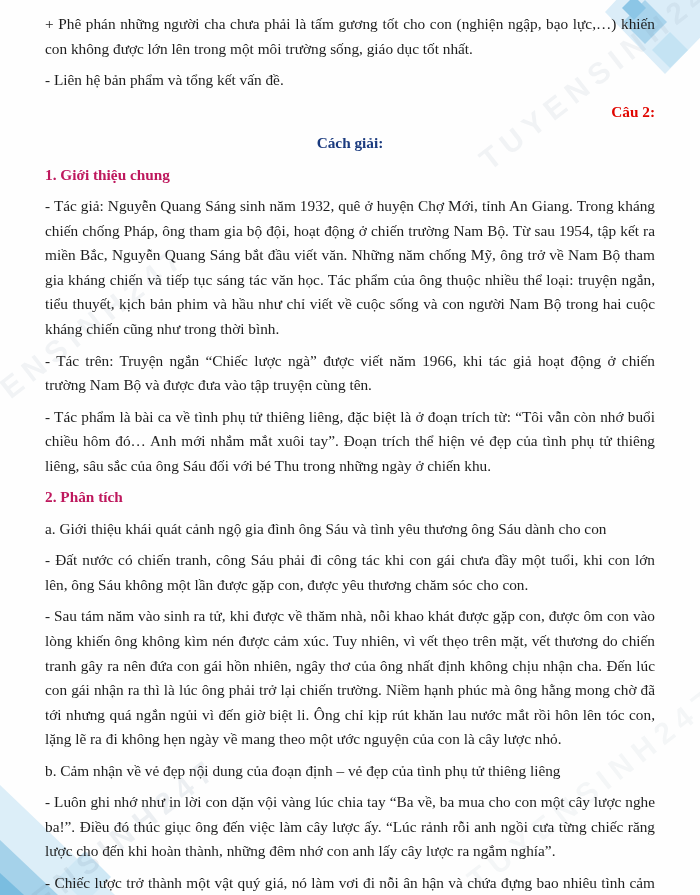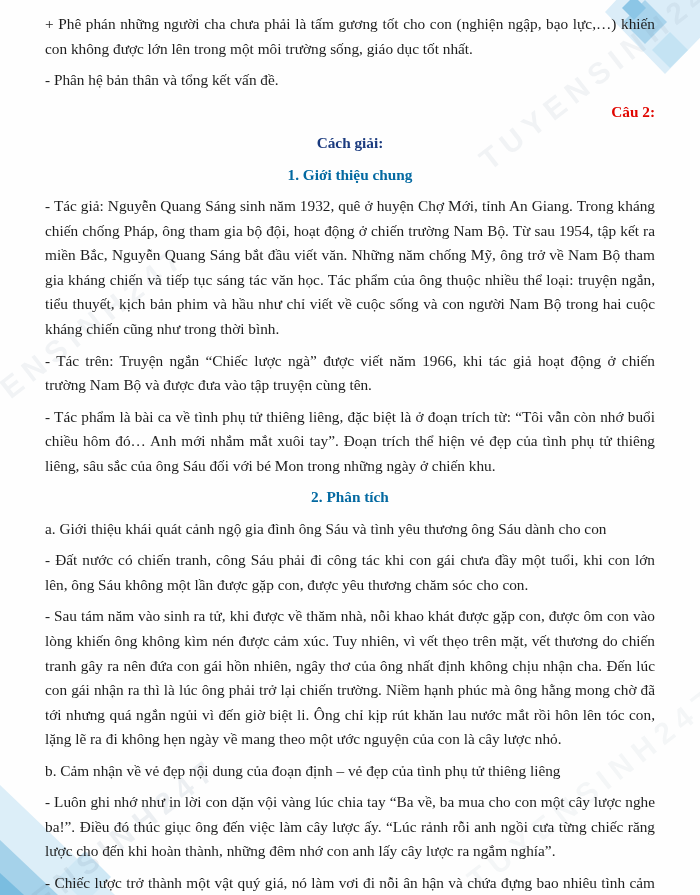--- a/index.html
+++ b/index.html
@@ -36,21 +36,21 @@
     position:absolute;
     left:38px;right:38px;top:5px;
     font-size:15.3px;
     line-height:24.55px;
     text-align:justify;
     color:#1d1d1d;
   }
   .doc p{margin:7px;}
   .doc p.red{color:#e10600;font-weight:bold;text-align:right;}
   .doc p.navy{color:#1a3a7e;font-weight:bold;text-align:center;}
-  .doc p.bold{color:#0369a1;font-weight:bold;text-align:center;}
+  .doc p.bold{color:#be185d;font-weight:bold;text-align:left;}
 </style>
 </head>
 <body>
 
 <svg id="corner-top-right" class="corner-svg" width="130" height="110" viewBox="0 0 130 110">
   <polygon points="95,-52 155,12 95,74 35,12" fill="#dbedf8"></polygon>
   <polygon points="75,0 97,22 75,44 53,22" fill="#a9d4ec"></polygon>
   <polygon points="100,32 118,50 100,68 82,50" fill="#c4e3f3"></polygon>
   <polygon points="64,-4 76,8 64,20 52,8" fill="#8cc6e6"></polygon>
 </svg>
@@ -62,27 +62,27 @@
   <polygon points="0,108 0,130 24,130" fill="#7abde0"></polygon>
 </svg>
 
 <span class="watermark wm-1">TUYENSINH247</span>
 <span class="watermark wm-2">TUYENSINH247</span>
 <span class="watermark wm-3">TUYENSINH247</span>
 <span class="watermark wm-4">TUYENSINH247</span>
 
 <div class="doc">
     <p class="body">+ Phê phán những người cha chưa phải là tấm gương tốt cho con (nghiện ngập, bạo lực,…) khiến con không được lớn lên trong một môi trường sống, giáo dục tốt nhất.</p>
-    <p class="body">- Phân hệ bản thân và tổng kết vấn đề.</p>
+    <p class="body">- Liên hệ bản phẩm và tổng kết vấn đề.</p>
     <p class="red">Câu 2:</p>
     <p class="navy">Cách giải:</p>
     <p class="bold">1. Giới thiệu chung</p>
     <p class="body">- Tác giả: Nguyễn Quang Sáng sinh năm 1932, quê ở huyện Chợ Mới, tỉnh An Giang. Trong kháng chiến chống Pháp, ông tham gia bộ đội, hoạt động ở chiến trường Nam Bộ. Từ sau 1954, tập kết ra miền Bắc, Nguyễn Quang Sáng bắt đầu viết văn. Những năm chống Mỹ, ông trở về Nam Bộ tham gia kháng chiến và tiếp tục sáng tác văn học. Tác phẩm của ông thuộc nhiều thể loại: truyện ngắn, tiểu thuyết, kịch bản phim và hầu như chỉ viết về cuộc sống và con người Nam Bộ trong hai cuộc kháng chiến cũng như trong thời bình.</p>
     <p class="body">- Tác trên: Truyện ngắn “Chiếc lược ngà” được viết năm 1966, khi tác giả hoạt động ở chiến trường Nam Bộ và được đưa vào tập truyện cùng tên.</p>
-    <p class="body">- Tác phẩm là bài ca về tình phụ tử thiêng liêng, đặc biệt là ở đoạn trích từ: “Tôi vẫn còn nhớ buổi chiều hôm đó… Anh mới nhắm mắt xuôi tay”. Đoạn trích thể hiện vẻ đẹp của tình phụ tử thiêng liêng, sâu sắc của ông Sáu đối với bé Mon trong những ngày ở chiến khu.</p>
+    <p class="body">- Tác phẩm là bài ca về tình phụ tử thiêng liêng, đặc biệt là ở đoạn trích từ: “Tôi vẫn còn nhớ buổi chiều hôm đó… Anh mới nhắm mắt xuôi tay”. Đoạn trích thể hiện vẻ đẹp của tình phụ tử thiêng liêng, sâu sắc của ông Sáu đối với bé Thu trong những ngày ở chiến khu.</p>
     <p class="bold">2. Phân tích</p>
     <p class="body">a. Giới thiệu khái quát cảnh ngộ gia đình ông Sáu và tình yêu thương ông Sáu dành cho con</p>
     <p class="body">- Đất nước có chiến tranh, công Sáu phải đi công tác khi con gái chưa đầy một tuổi, khi con lớn lên, ông Sáu không một lần được gặp con, được yêu thương chăm sóc cho con.</p>
     <p class="body">- Sau tám năm vào sinh ra tử, khi được về thăm nhà, nỗi khao khát được gặp con, được ôm con vào lòng khiến ông không kìm nén được cảm xúc. Tuy nhiên, vì vết thẹo trên mặt, vết thương do chiến tranh gây ra nên đứa con gái hồn nhiên, ngây thơ của ông nhất định không chịu nhận cha. Đến lúc con gái nhận ra thì là lúc ông phải trở lại chiến trường. Niềm hạnh phúc mà ông hằng mong chờ đã tới nhưng quá ngắn ngủi vì đến giờ biệt li. Ông chỉ kịp rút khăn lau nước mắt rồi hôn lên tóc con, lặng lẽ ra đi không hẹn ngày về mang theo một ước nguyện của con là cây lược nhỏ.</p>
     <p class="body">b. Cảm nhận về vẻ đẹp nội dung của đoạn định – vẻ đẹp của tình phụ tử thiêng liêng</p>
     <p class="body">- Luôn ghi nhớ như in lời con dặn vội vàng lúc chia tay “Ba về, ba mua cho con một cây lược nghe ba!”. Điều đó thúc giục ông đến việc làm cây lược ấy. “Lúc rảnh rỗi anh ngồi cưa từng chiếc răng lược cho đến khi hoàn thành, những đêm nhớ con anh lấy cây lược ra ngắm nghía”.</p>
     <p class="body">- Chiếc lược trở thành một vật quý giá, nó làm vơi đi nỗi ân hận và chứa đựng bao nhiêu tình cảm nhớ nhung, yêu mến của người cha đối với đứa con trong xa cách. Chiếc lược ngà trở thành một ki vật thiêng liêng, nuôi dưỡng tinh thần chiến đấu cho người chiến sĩ trong những ngày tháng gian khổ.</p>
     <p class="body">- Bị thương nặng, chỉ đến khi gửi lại chiếc lược ngà lại cho bạn với lời nhắn nhủ sẽ trao tận tay bé Thu, ông mới yên lòng nhắm mắt.</p>
   </div>
 

